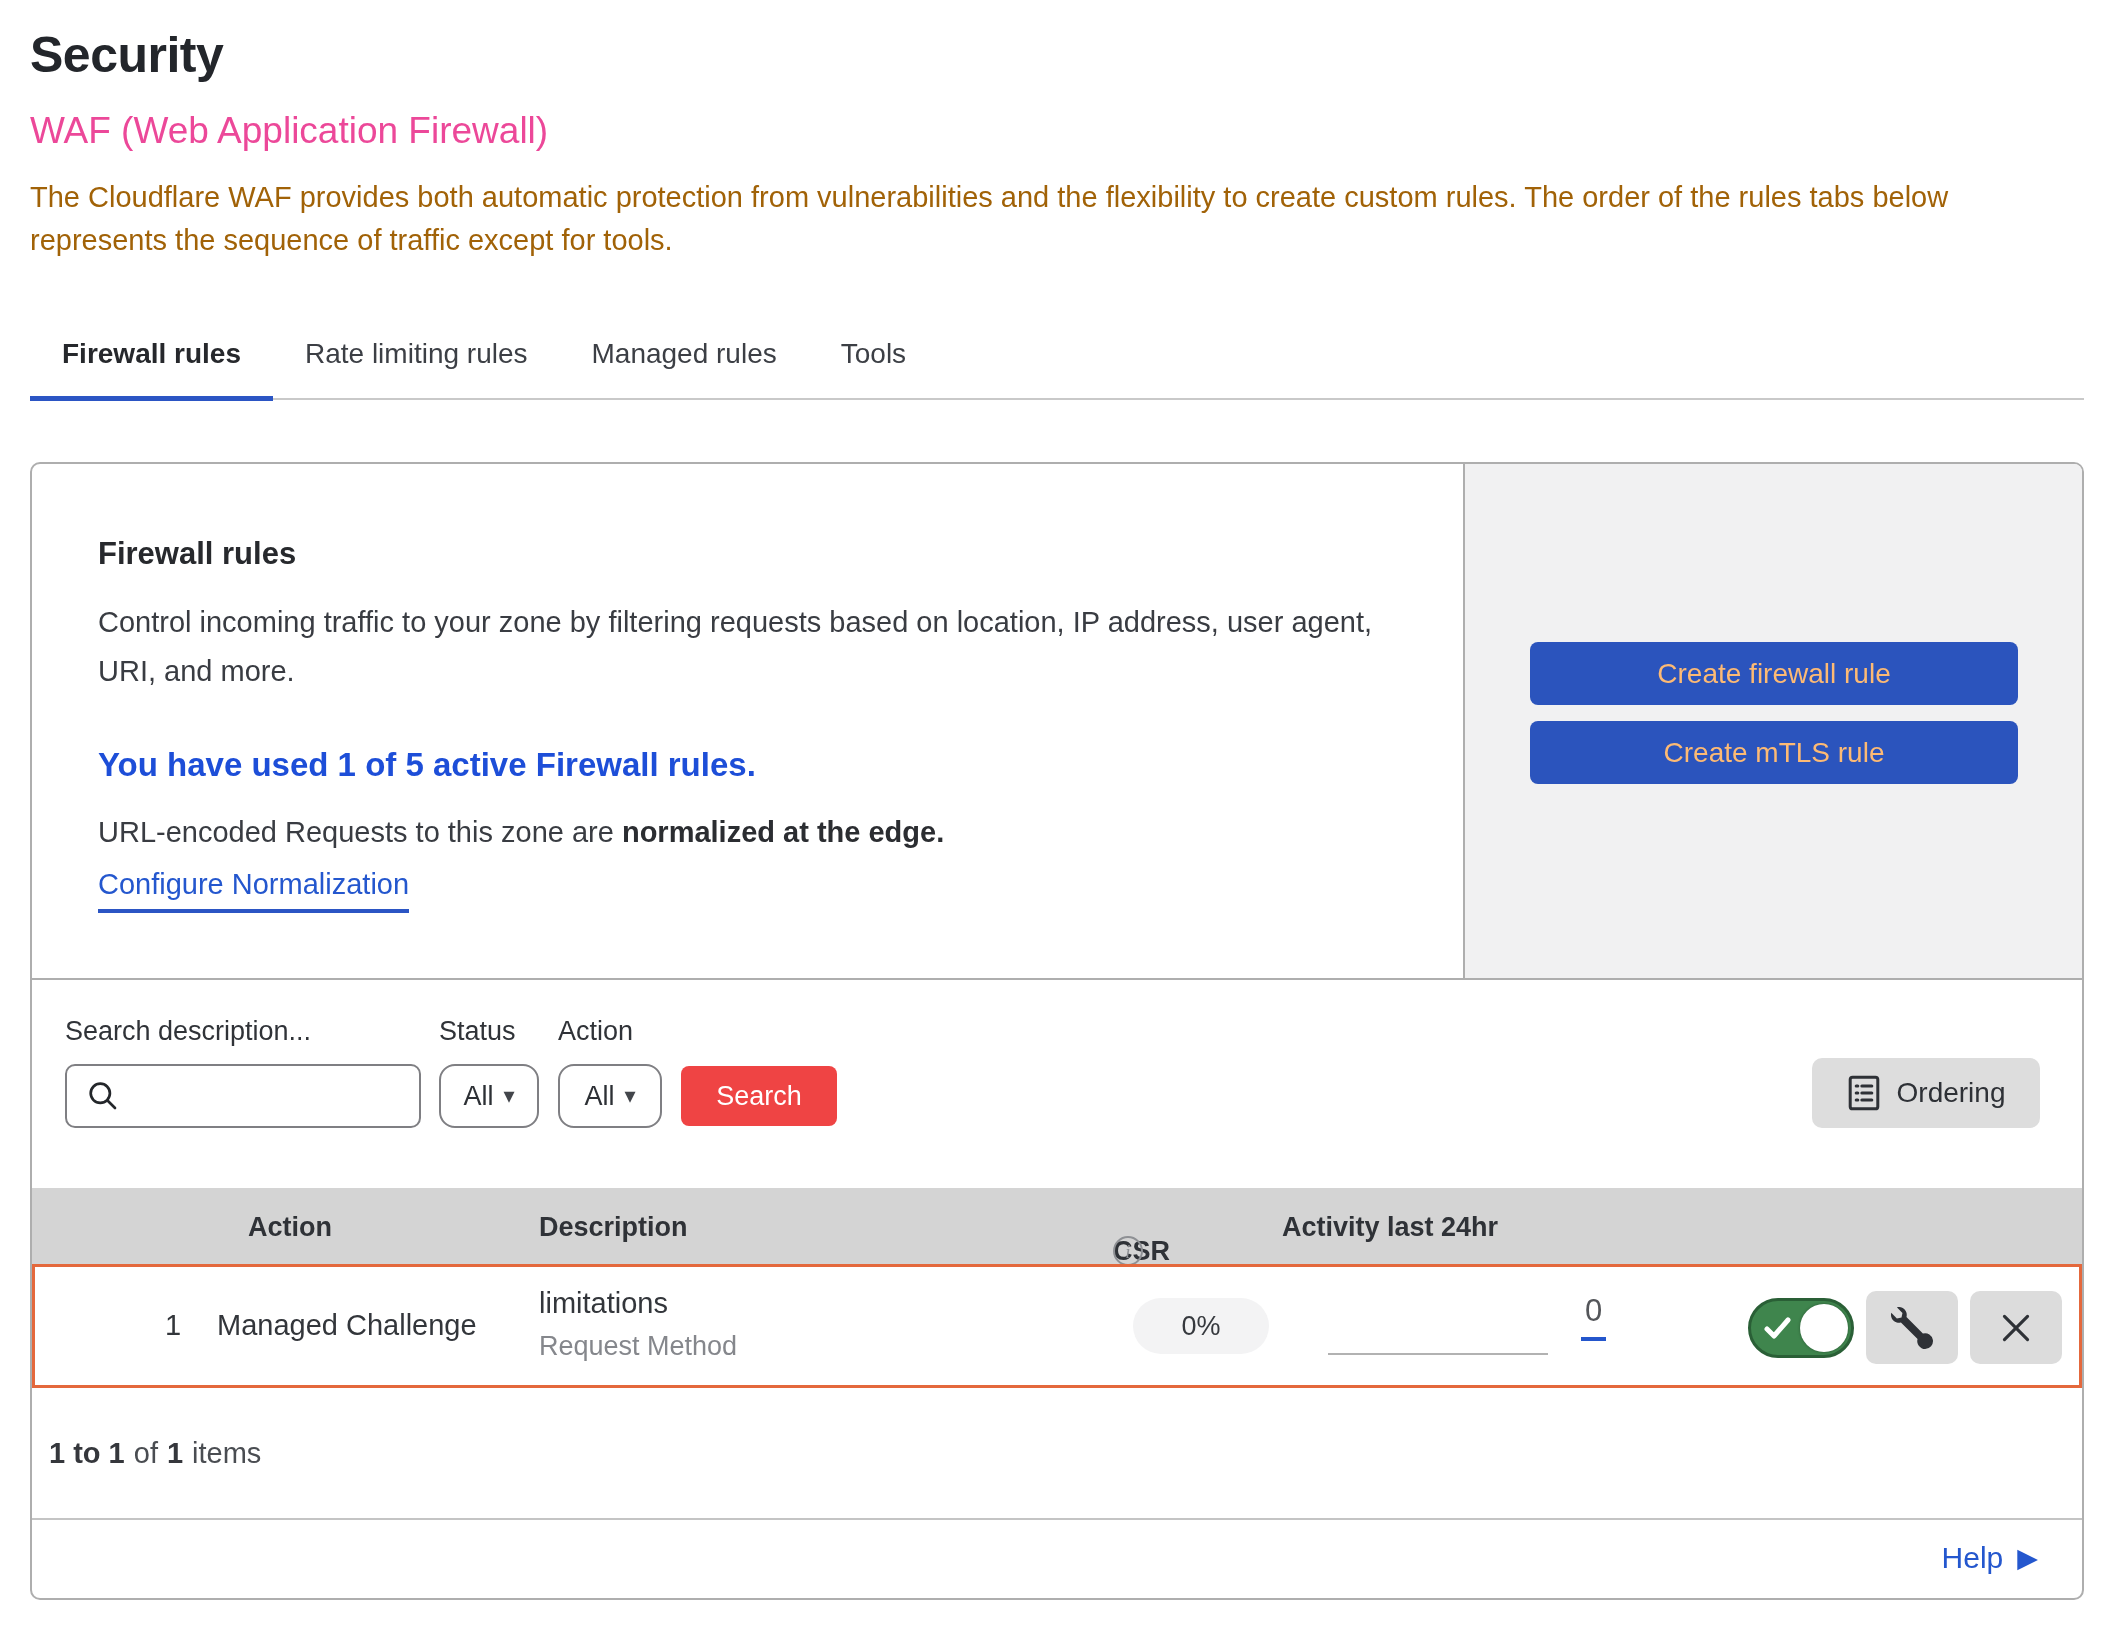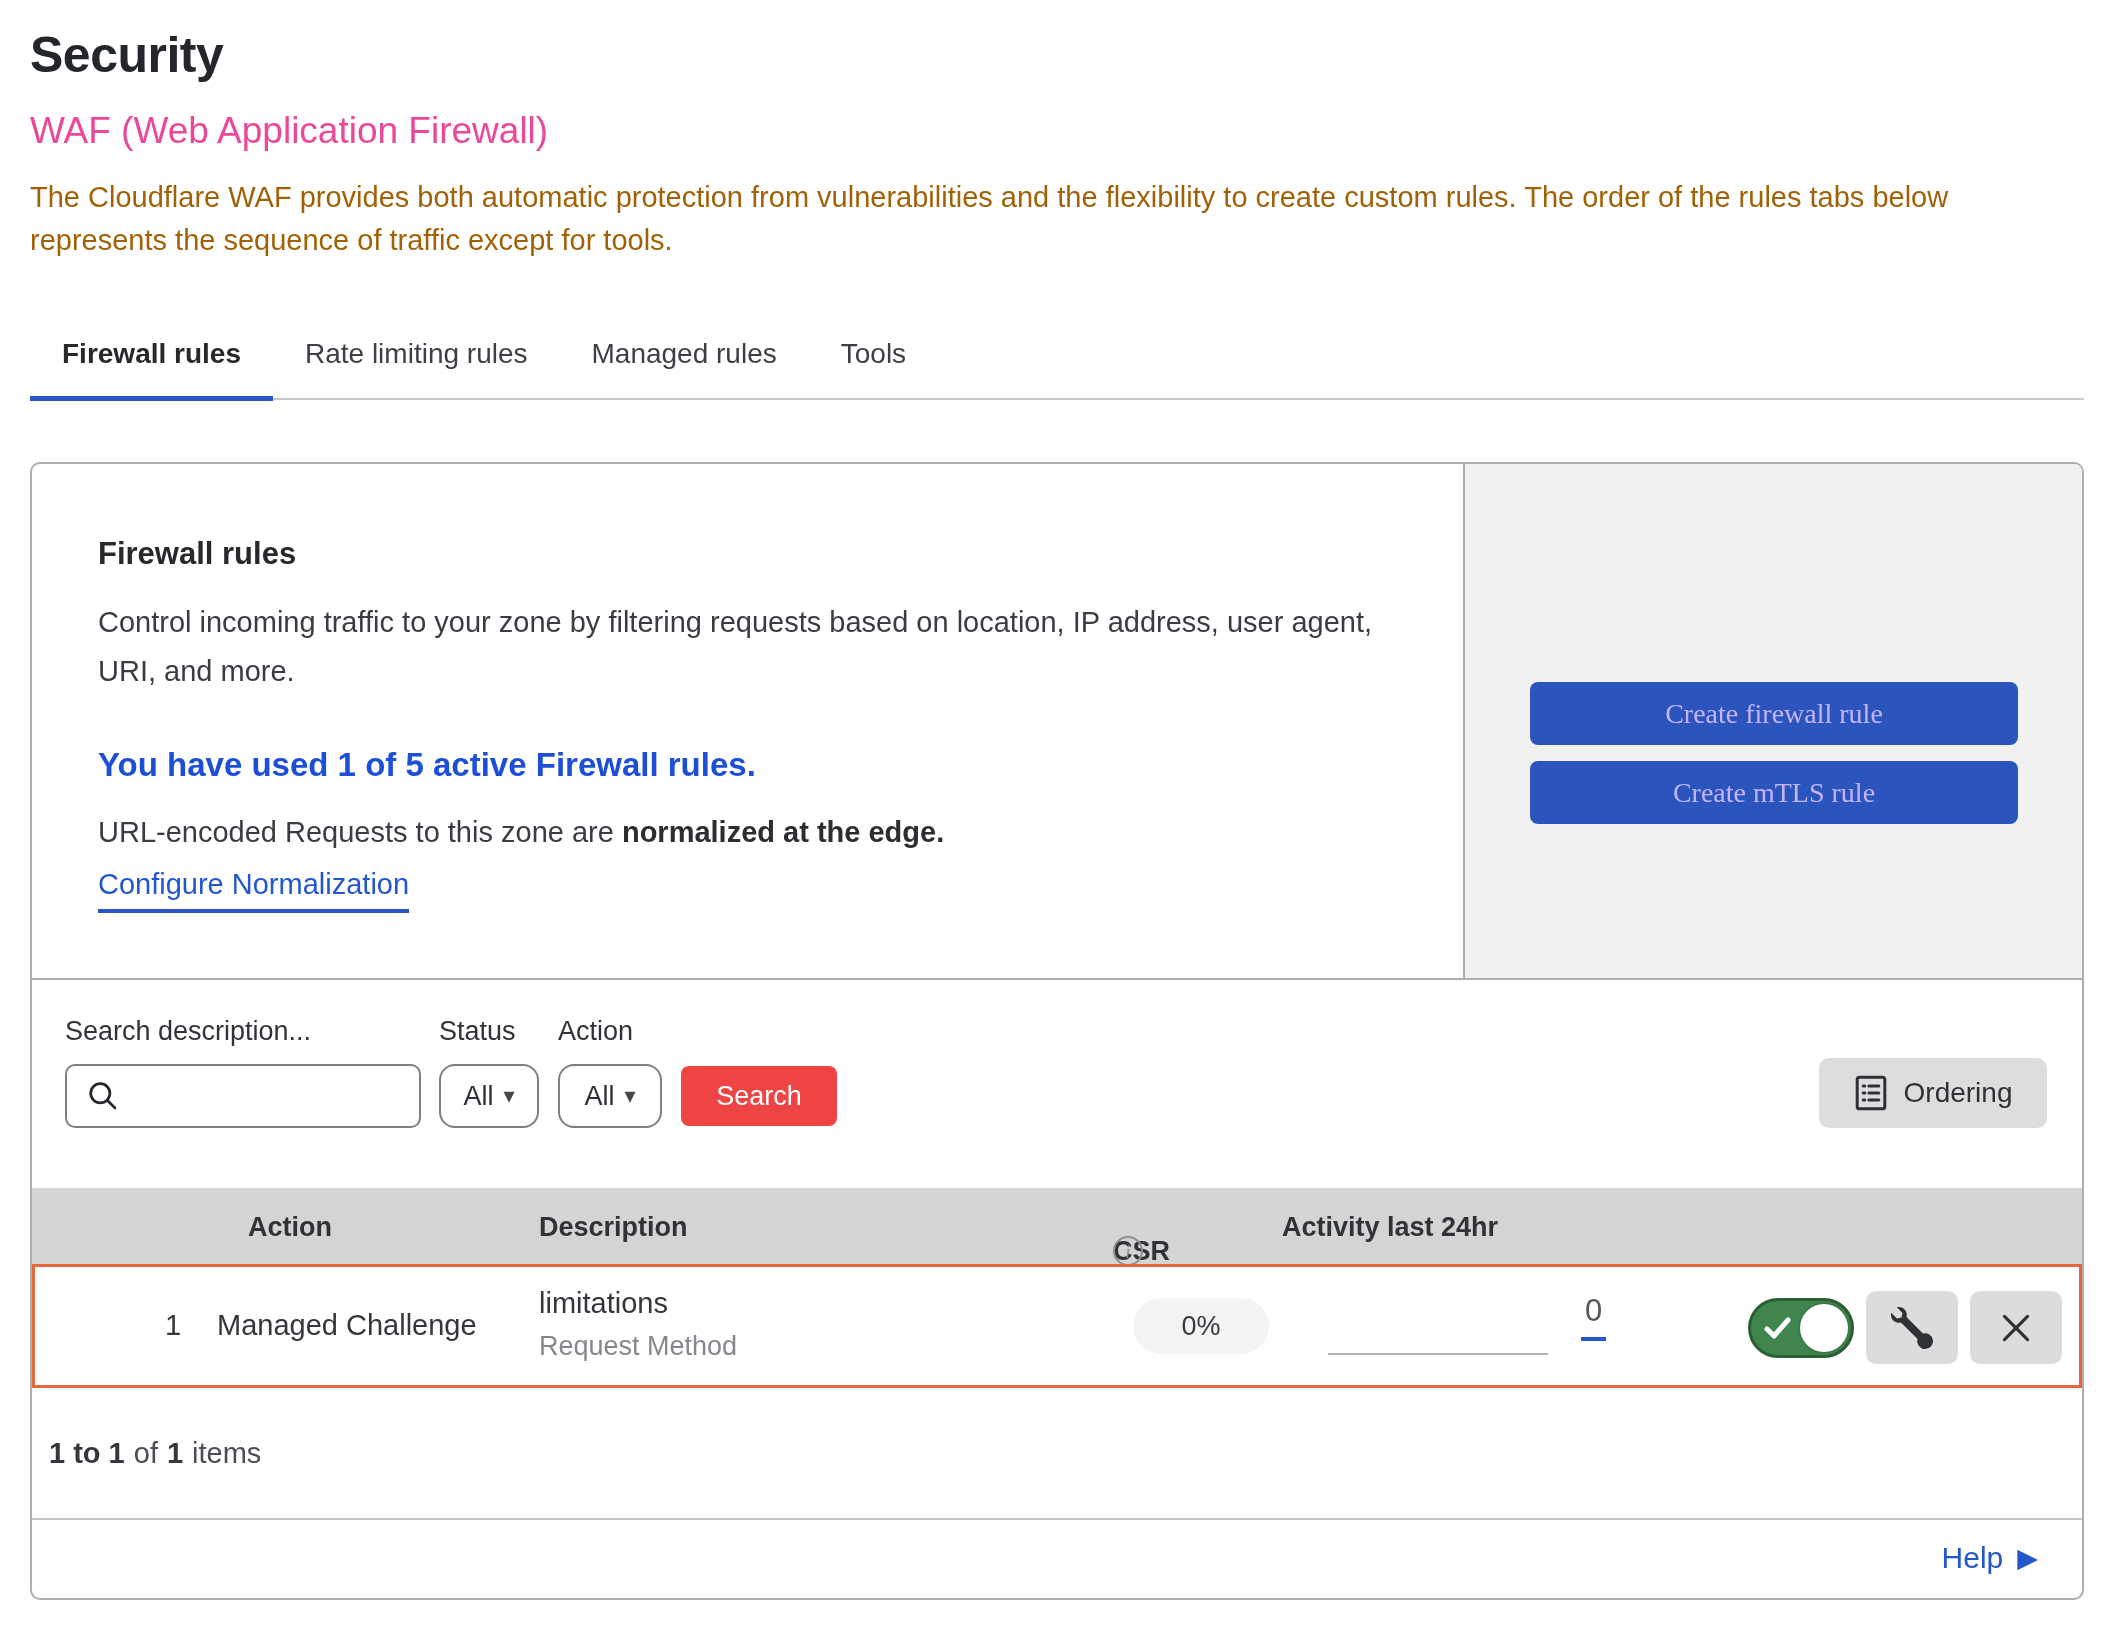--- a/index.html
+++ b/index.html
@@ -35,22 +35,22 @@
   .card-usage { position: absolute; left: 66px; top: 282px; font-size: 33px; font-weight: 700; color: #1d4ed8; }
   .card-norm { position: absolute; left: 66px; top: 352px; font-size: 29px; color: #393c42; }
   .card-norm b { color: #2b2d31; }
   .card-link { position: absolute; left: 66px; top: 404px; font-size: 29px; color: #2457ce; padding-bottom: 8px; border-bottom: 4px solid #2b55c4; cursor: pointer; text-decoration: none; }
   .card-side {
     position: absolute; top: 0; bottom: 0; left: 1431px; right: 0;
     background: #f1f1f2; border-left: 2px solid #aeaeae;
   }
   .cta-btn {
     position: absolute; left: 65px; width: 488px; height: 63px;
-    background: #2b54bd; color: #c4b5fd; font-size: 28px; font-family: Liberation Serif, serif;
-    border: none; border-radius: 8px; cursor: pointer; margin-top: 40px;
+    background: #2b54bd; color: #fdba74; font-size: 28px; font-family: Liberation Sans, sans-serif;
+    border: none; border-radius: 8px; cursor: pointer;
   }
   .cta-btn.first { top: 178px; }
   .cta-btn.second { top: 257px; }
 
   
   .filters { position: relative; height: 208px; }
   .filter-label { position: absolute; font-size: 27px; color: #303338; top: 36px; }
   .lbl-search { left: 33px; } .lbl-status { left: 407px; } .lbl-action { left: 526px; }
   .search-box {
     position: absolute; left: 33px; top: 84px; width: 356px; height: 64px;
@@ -65,21 +65,21 @@
   }
   .dd-status { left: 407px; width: 100px; }
   .dd-action { left: 526px; width: 104px; }
   .dd-arrow { font-size: 22px; color: #43464b; }
   .search-btn {
     position: absolute; left: 649px; top: 86px; width: 156px; height: 60px;
     background: #ef4444; color: #fff; border: none; border-radius: 8px;
     font-size: 27px; font-family: inherit; cursor: pointer;
   }
   .ordering-btn {
-    position: absolute; right: 35px; top: 78px; width: 228px; height: 70px;
+    position: absolute; right: 42px; top: 78px; width: 228px; height: 70px;
     background: #dddddd; border: none; border-radius: 10px; cursor: pointer;
     display: flex; align-items: center; justify-content: center; gap: 16px;
     font-size: 28px; color: #2e3136; font-family: inherit;
   }
 
   
   .thead { position: relative; height: 76px; background: #d4d4d4; font-size: 27px; font-weight: 700; color: #2f3237; }
   .thead span { position: absolute; top: 24px; }
   .th-action { left: 216px; }
   .th-desc { left: 507px; }

